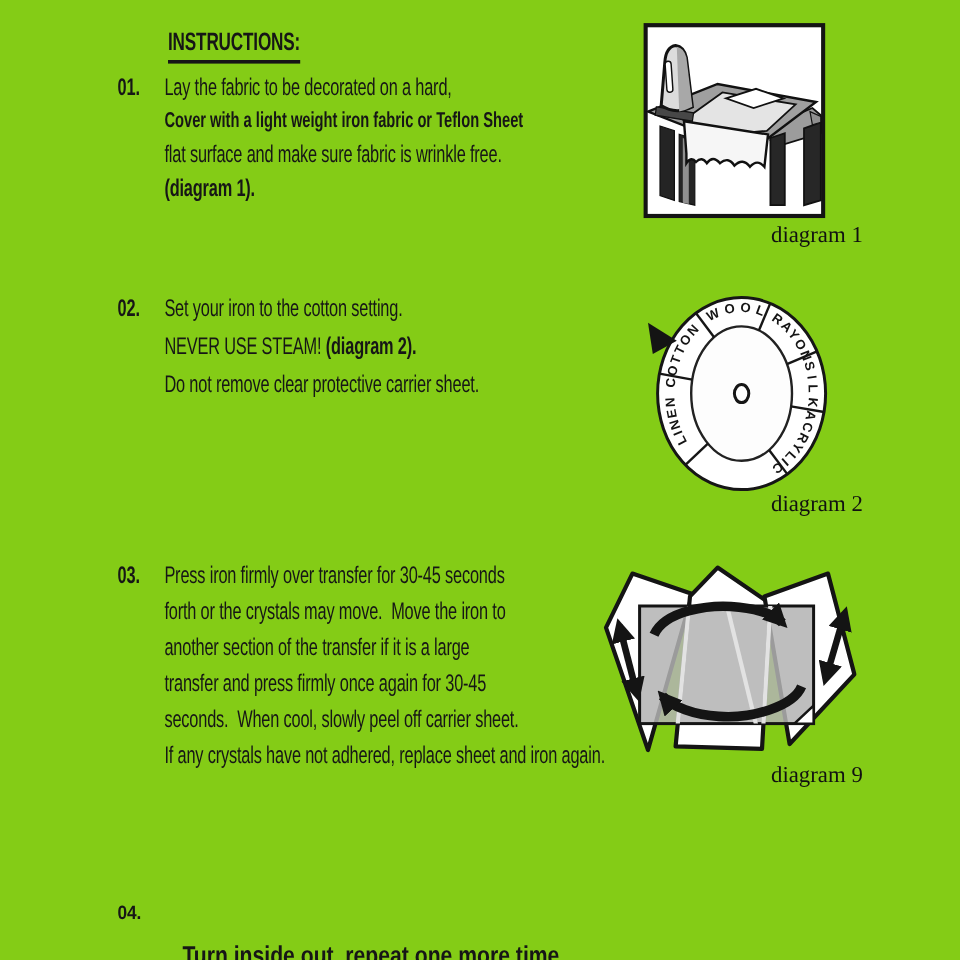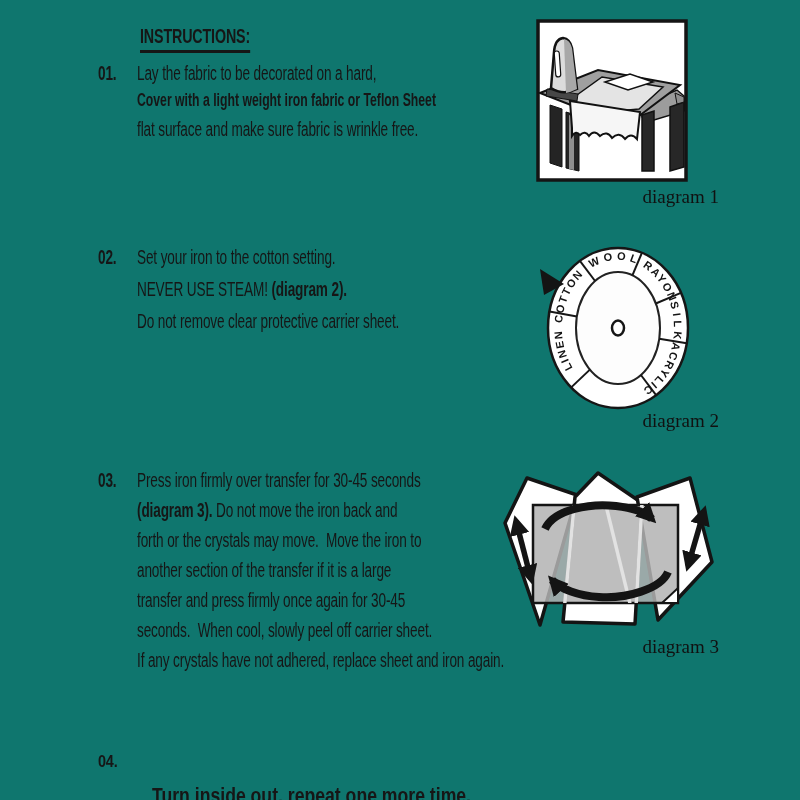--- a/index.html
+++ b/index.html
@@ -1,16 +1,16 @@
 <!DOCTYPE html>
 <html><head>
 <meta charset="utf-8">
 <style>
   html,body{margin:0;padding:0;background:#ffffff;}
-  #page{position:relative;width:800px;height:800px;background:#0f766e;overflow:hidden;
+  #page{position:relative;width:800px;height:800px;background:#84cc16;overflow:hidden;
         font-family:"Liberation Sans",sans-serif;color:#161616;filter:blur(0.25px);}
   
   .line{white-space:pre;}
   .cond{display:inline-block;transform:scaleX(0.68);transform-origin:0 0;
         font-size:20px;letter-spacing:-0.2px;white-space:pre;color:#161616;}
   .cond.alt{font-size:18px;font-weight:700;letter-spacing:0;}
   .cond.big{font-size:21.5px;font-weight:700;transform:scaleX(0.82);letter-spacing:0;}
   .b{font-weight:700;}
   
   #title-wrap{position:absolute;left:140px;top:24px;}
@@ -48,39 +48,39 @@
     <span class="cond">INSTRUCTIONS:</span>
   </div>
 
   <div class="step" id="step-0">
     <div class="num">
       <span class="cond">01.</span></div>
     <div class="lines">
         <div class="line"><span class="cond"><span>Lay the fabric to be decorated on a hard,</span></span></div>
         <div class="line"><span class="cond alt"><span class="b">Cover with a light weight iron fabric or Teflon Sheet</span></span></div>
         <div class="line"><span class="cond"><span>flat surface and make sure fabric is wrinkle free.</span></span></div>
+        <div class="line"><span class="cond"><span class="b">(diagram 1).</span></span></div>
       </div>
   </div>
 
   <div class="step" id="step-1">
     <div class="num">
       <span class="cond">02.</span></div>
     <div class="lines">
         <div class="line"><span class="cond"><span>Set your iron to the cotton setting.</span></span></div>
         <div class="line"><span class="cond"><span>NEVER USE STEAM! </span><span class="b">(diagram 2).</span></span></div>
         <div class="line"><span class="cond"><span>Do not remove clear protective carrier sheet.</span></span></div>
       </div>
   </div>
 
   <div class="step" id="step-2">
     <div class="num">
       <span class="cond">03.</span></div>
     <div class="lines">
         <div class="line"><span class="cond"><span>Press iron firmly over transfer for 30-45 seconds</span></span></div>
-        <div class="line"><span class="cond"><span class="b">(diagram 3). </span><span>Do not move the iron back and</span></span></div>
         <div class="line"><span class="cond"><span>forth or the crystals may move.  Move the iron to</span></span></div>
         <div class="line"><span class="cond"><span>another section of the transfer if it is a large</span></span></div>
         <div class="line"><span class="cond"><span>transfer and press firmly once again for 30-45</span></span></div>
         <div class="line"><span class="cond"><span>seconds.  When cool, slowly peel off carrier sheet.</span></span></div>
         <div class="line"><span class="cond"><span>If any crystals have not adhered, replace sheet and iron again.</span></span></div>
       </div>
   </div>
 
   <div class="step" id="step-3">
     <div class="num">
@@ -166,15 +166,15 @@
       <line x1="79" y1="35" x2="67" y2="160"></line>
       <line x1="102" y1="11" x2="139" y2="162"></line>
       <line x1="146" y1="41" x2="139" y2="162"></line>
     </g>
     <polygon points="166,141 182,141 182,126" fill="#ffffff" stroke="#141414" stroke-width="2"></polygon>
     <path d="M49,67 C58,47 95,41 120,44 C138,46 150,51 156,57" fill="none" stroke="#141414" stroke-width="8" marker-end="url(#ah)"></path>
     <path d="M172,110 C165,127 130,137 103,135 C83,134 64,127 56,118" fill="none" stroke="#141414" stroke-width="8" marker-end="url(#ah)"></path>
     <line x1="20" y1="59" x2="35" y2="117" stroke="#141414" stroke-width="5.5" marker-start="url(#ah)" marker-end="url(#ah)"></line>
     <line x1="208" y1="49" x2="192" y2="104" stroke="#141414" stroke-width="5.5" marker-start="url(#ah)" marker-end="url(#ah)"></line>
   </svg>
-  <div class="caption" id="cap3">diagram 3</div>
+  <div class="caption" id="cap3">diagram 9</div>
 
 </div>
 
 </body></html>

